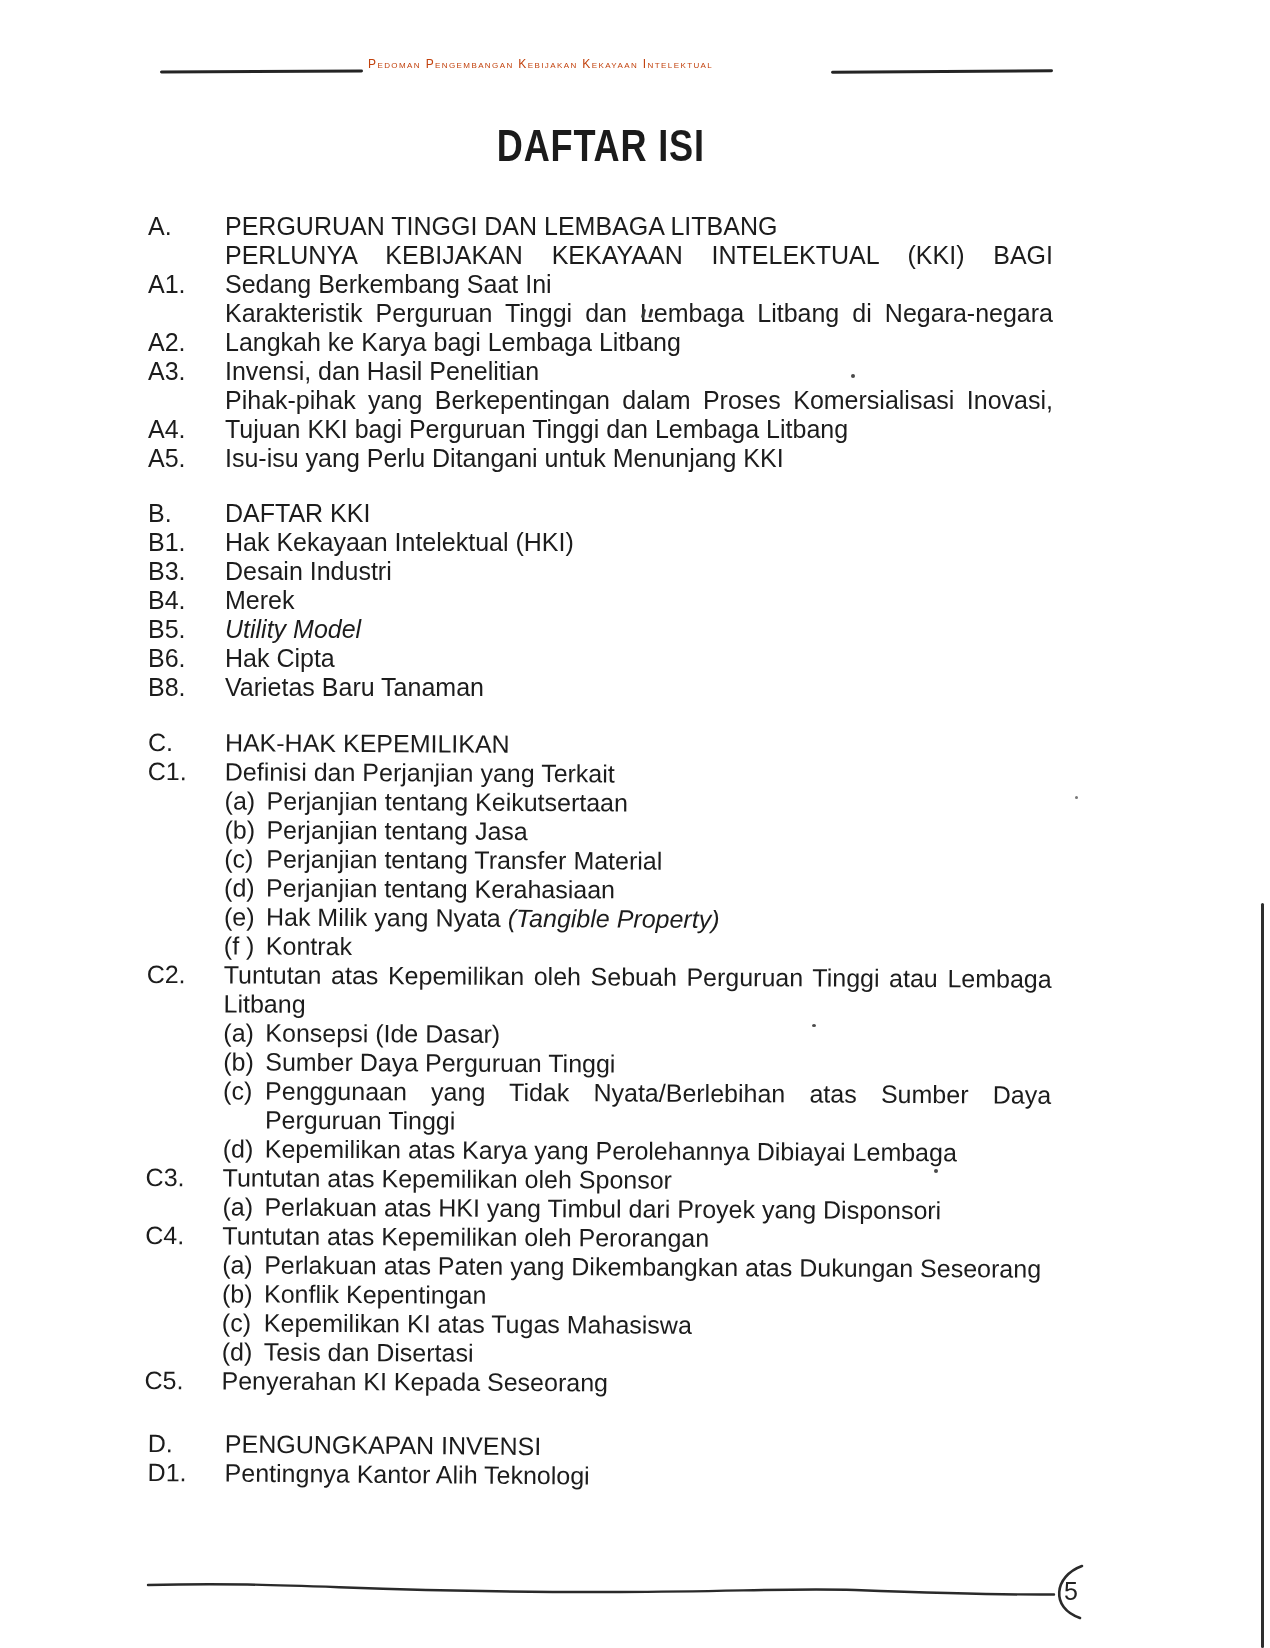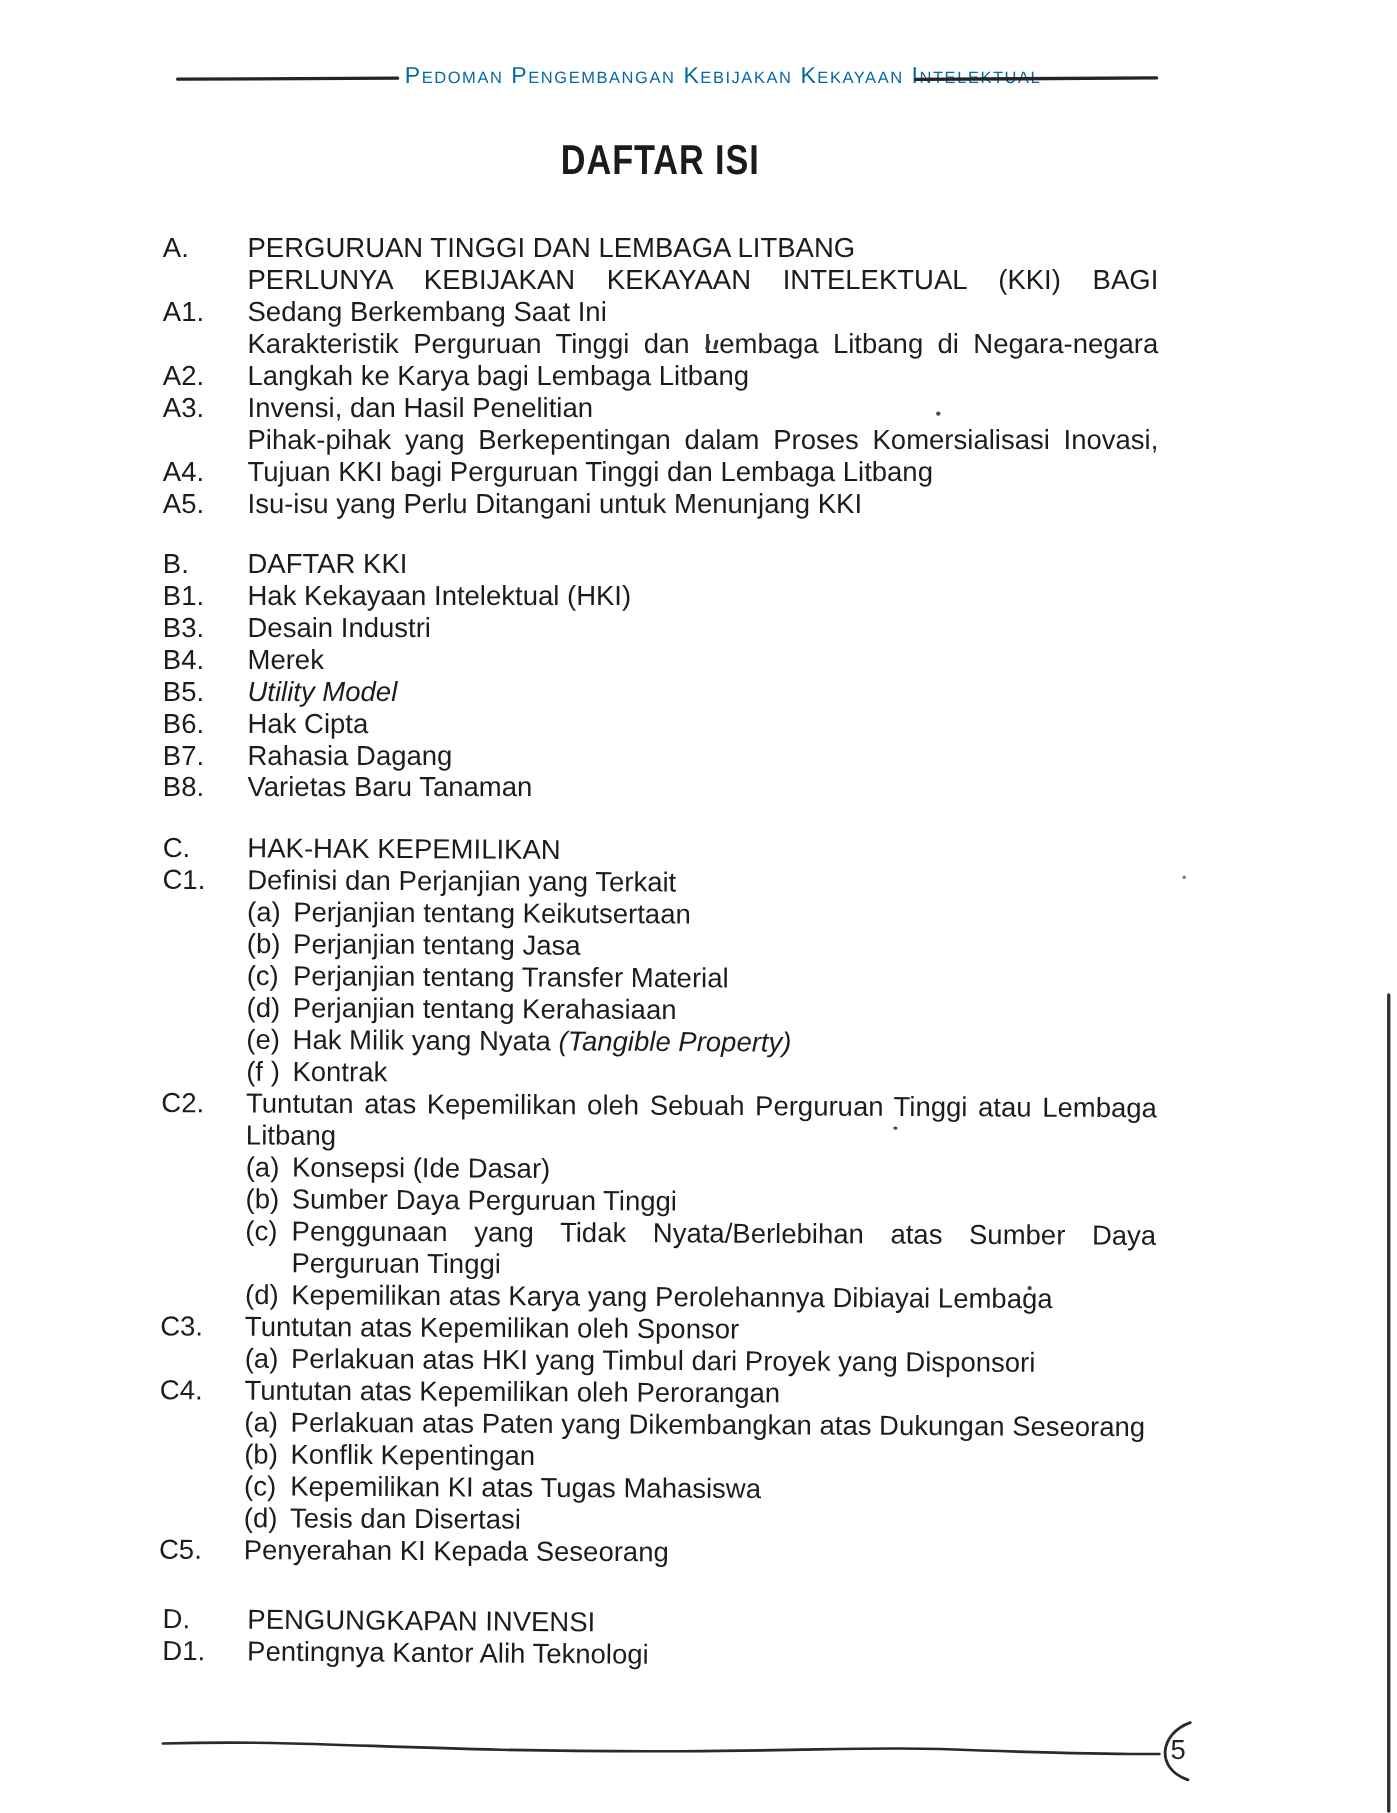--- a/index.html
+++ b/index.html
@@ -5,32 +5,32 @@
   html,body{margin:0;padding:0;}
   body{
     width:1270px;height:1648px;background:#ffffff;position:relative;
     font-family:"Liberation Sans", sans-serif;color:#1c1c1c;overflow:hidden;
     -webkit-font-smoothing:antialiased;
   }
   .page{position:absolute;inset:0;}
 
   
   .rh-text{
-    position:absolute;left:368px;top:57px;width:460px;text-align:center;
-    font-size:21px;font-variant:small-caps;letter-spacing:1.4px;color:#0369a1;
+    position:absolute;left:368px;top:57px;width:460px;
+    font-size:12px;font-variant:small-caps;letter-spacing:1.4px;color:#c2410c;
     white-space:nowrap;
   }
   .rule{position:absolute;height:2.6px;background:#242424;top:70px;border-radius:2px;}
   .rule.left{left:160px;width:203px;transform:rotate(-0.25deg);}
   .rule.right{left:831px;width:222px;transform:rotate(-0.35deg);}
 
   
   .title{
     position:absolute;left:148px;top:124px;width:905px;text-align:center;
-    font-size:38px;font-weight:bold;letter-spacing:1px;color:#1b1b1b;line-height:44px;
+    font-size:44px;font-weight:bold;letter-spacing:1px;color:#1b1b1b;line-height:44px;
   }
   .title .tscale{display:inline-block;transform:scaleX(0.82);transform-origin:center;white-space:nowrap;}
 
   
   .toc{position:absolute;left:148px;top:212px;width:905px;font-size:25px;line-height:29px;}
   .sec{transform-origin:0 0;}
   .sec-b,.sec-c{margin-top:26px;}
   .sec-c{transform:rotate(0.3deg);}
   .sec-d{margin-top:34px;transform:rotate(0.45deg);}
   .entry{display:flex;align-items:flex-start;}
@@ -148,26 +148,20 @@
             <div class="ln it">Utility Model</div>
           </div>
       </div>
       <div class="entry">
         <span class="lbl">B6.</span>
         <div class="txt">
             <div class="ln">Hak Cipta</div>
           </div>
       </div>
       <div class="entry">
-        <span class="lbl">B7.</span>
-        <div class="txt">
-            <div class="ln">Rahasia Dagang</div>
-          </div>
-      </div>
-      <div class="entry">
         <span class="lbl">B8.</span>
         <div class="txt">
             <div class="ln">Varietas Baru Tanaman</div>
           </div>
       </div>
     </div>
 
     <div class="sec sec-c">
       <div class="entry">
         <span class="lbl">C.</span>

